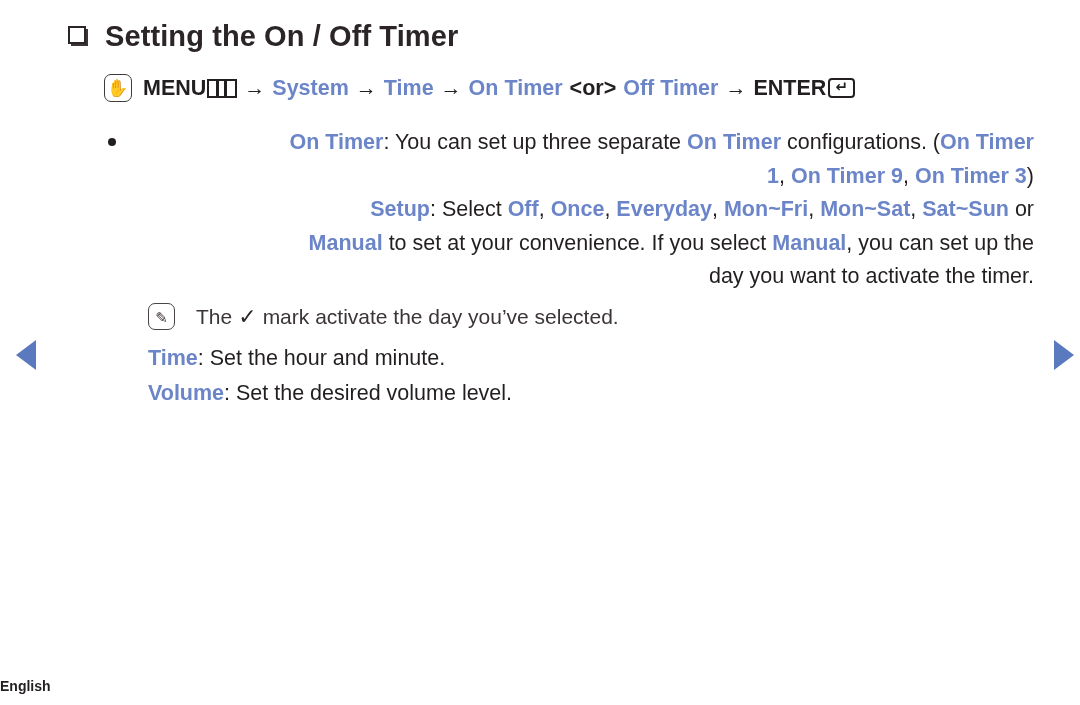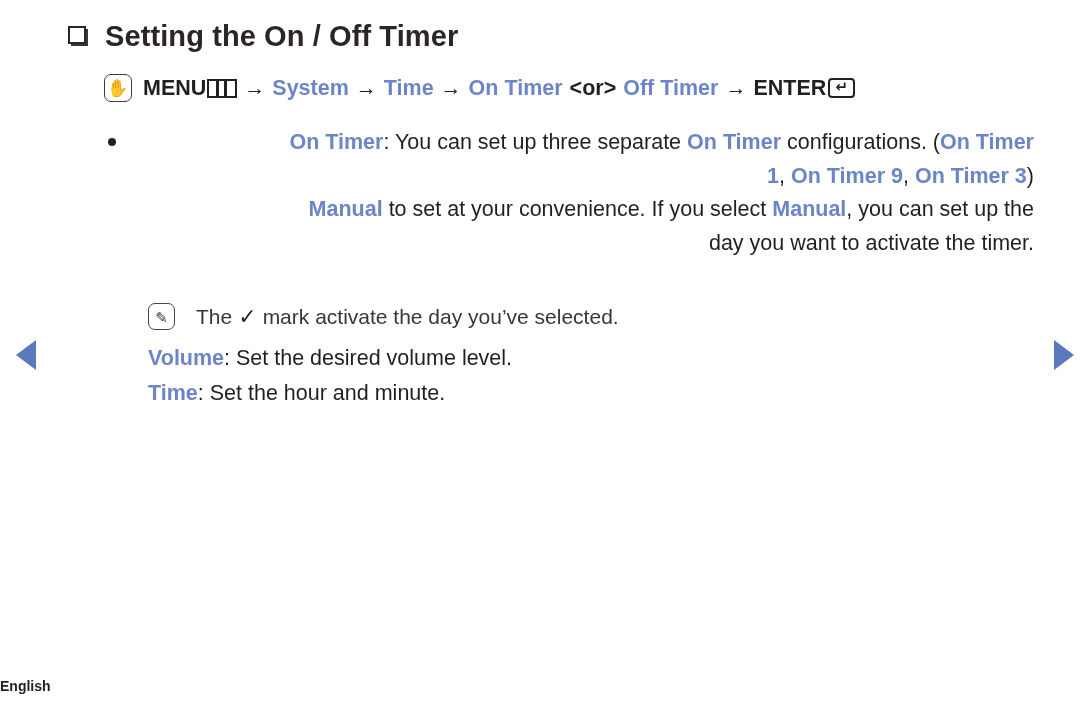--- a/index.html
+++ b/index.html
@@ -289,44 +289,47 @@
   <div class="body-block">
     <div class="bullet-line">
       <span class="dot"></span>
       <div class="indent">
         <span class="bold-blue">On Timer</span><span>: You can set up three separate </span><span class="bold-blue">On Timer</span><span> configurations. (</span><span class="bold-blue">On Timer</span>
       </div>
       <div class="indent">
         <span class="bold-blue">1</span><span>, </span><span class="bold-blue">On Timer 9</span><span>, </span><span class="bold-blue">On Timer 3</span><span>)</span>
       </div>
       <div class="indent">
+        <span class="bold-blue">Setup</span><span>: Select </span><span class="bold-blue">Off</span><span>, </span><span class="bold-blue">Once</span><span>, </span><span class="bold-blue">Everyday</span><span>, </span><span class="bold-blue">Mon~Fri</span><span>, </span><span class="bold-blue">Mon~Sat</span><span>, </span><span class="bold-blue">Sat~Sun</span><span> or</span>
+      </div>
+      <div class="indent">
         <span class="bold-blue">Manual</span><span> to set at your convenience. If you select </span><span class="bold-blue">Manual</span><span>, you can set up the</span>
       </div>
       <div class="indent">
         <span>day you want to activate the timer.</span>
       </div>
     </div>
   </div>
 
   <div class="note-line">
     <span class="note-icon">
       <span class="pencil">✎</span>
     </span>
     <span>The</span>
     <span class="check">✓</span>
     <span>mark activate the day you’ve selected.</span>
   </div>
 
   <div class="tv-block">
     <div>
+      <span class="bold-blue">Time</span><span>: Set the hour and minute.</span>
+    </div>
+    <div>
       <span class="bold-blue">Volume</span><span>: Set the desired volume level.</span>
     </div>
-    <div>
-      <span class="bold-blue">Time</span><span>: Set the hour and minute.</span>
-    </div>
   </div>
 
   <div class="nav-arrow nav-left"></div>
   <div class="nav-arrow nav-right"></div>
 
   <div class="footer">English</div>
 
 </div>
 
 </body></html>

